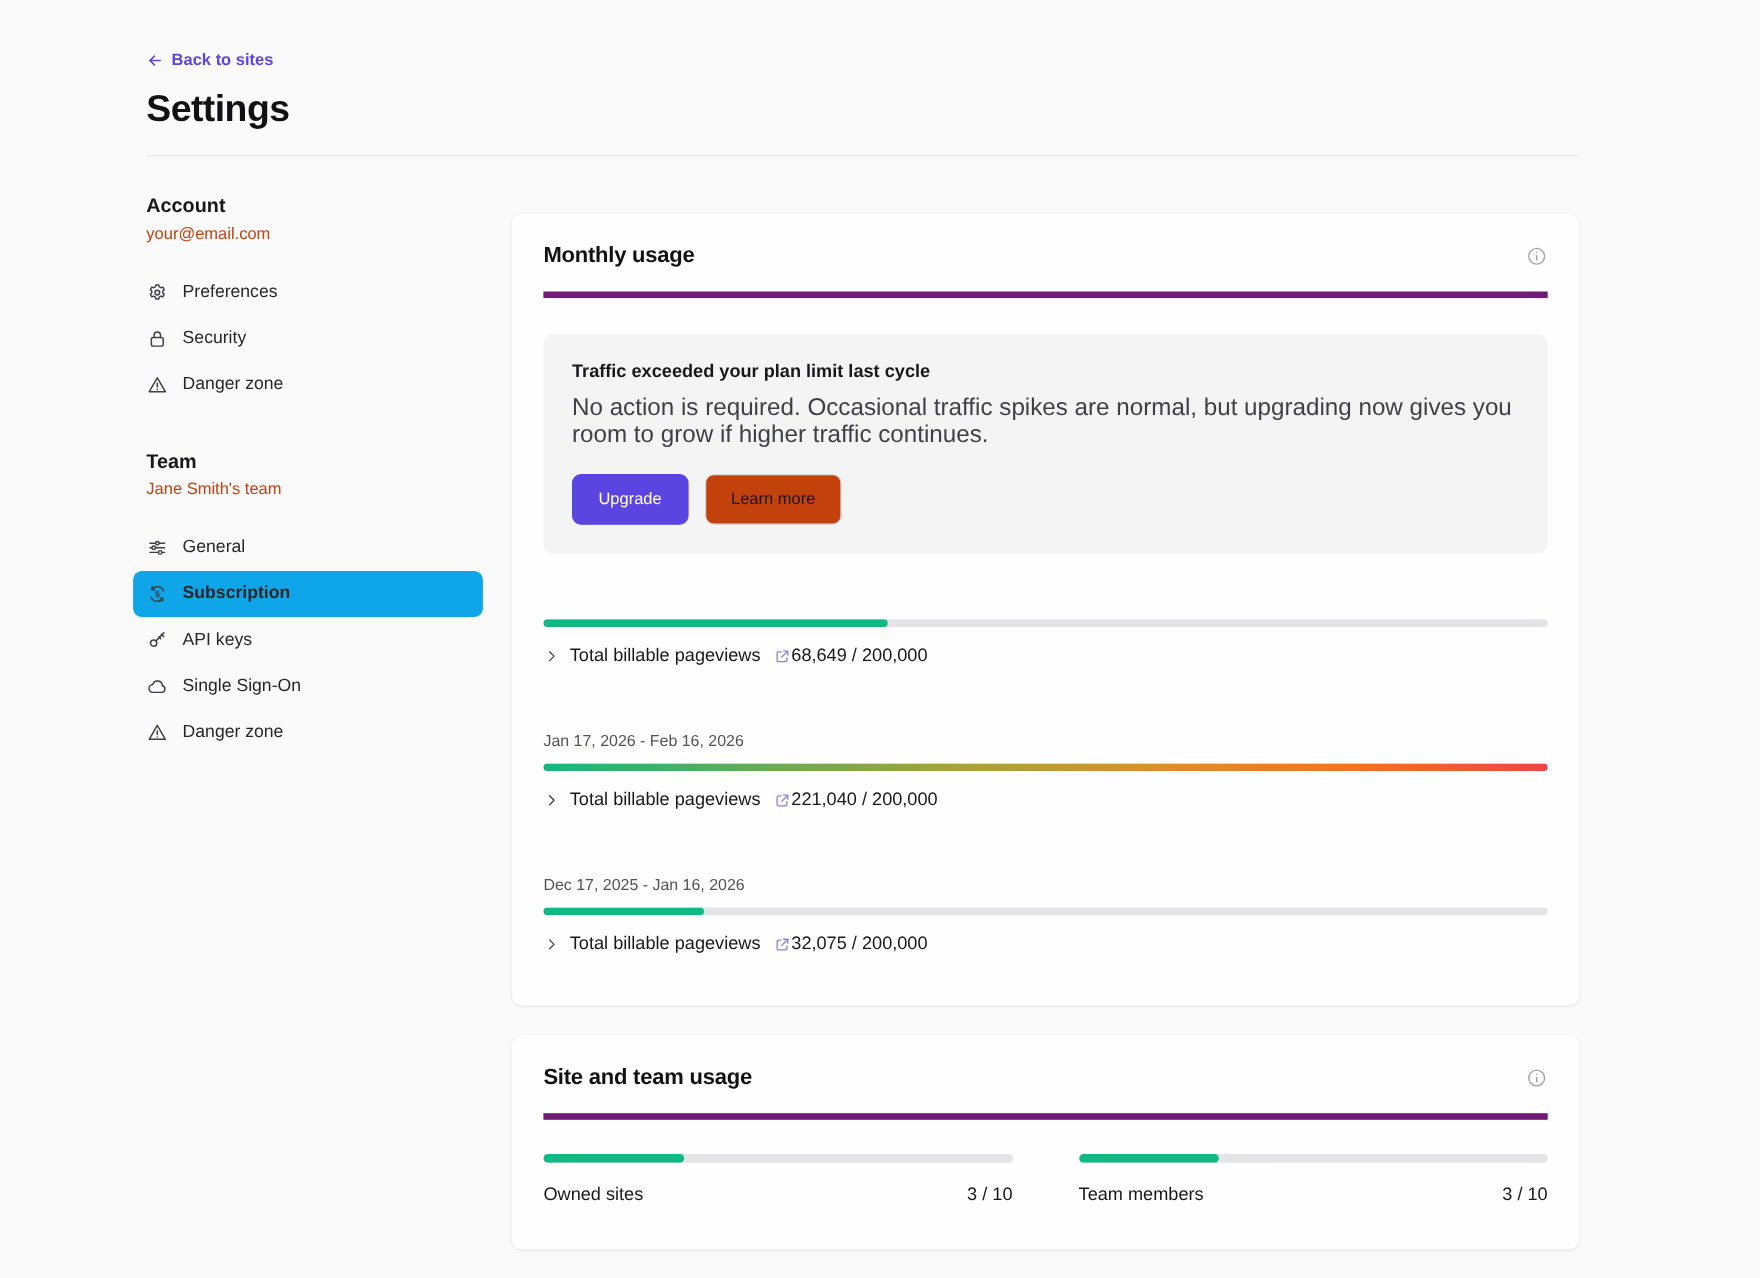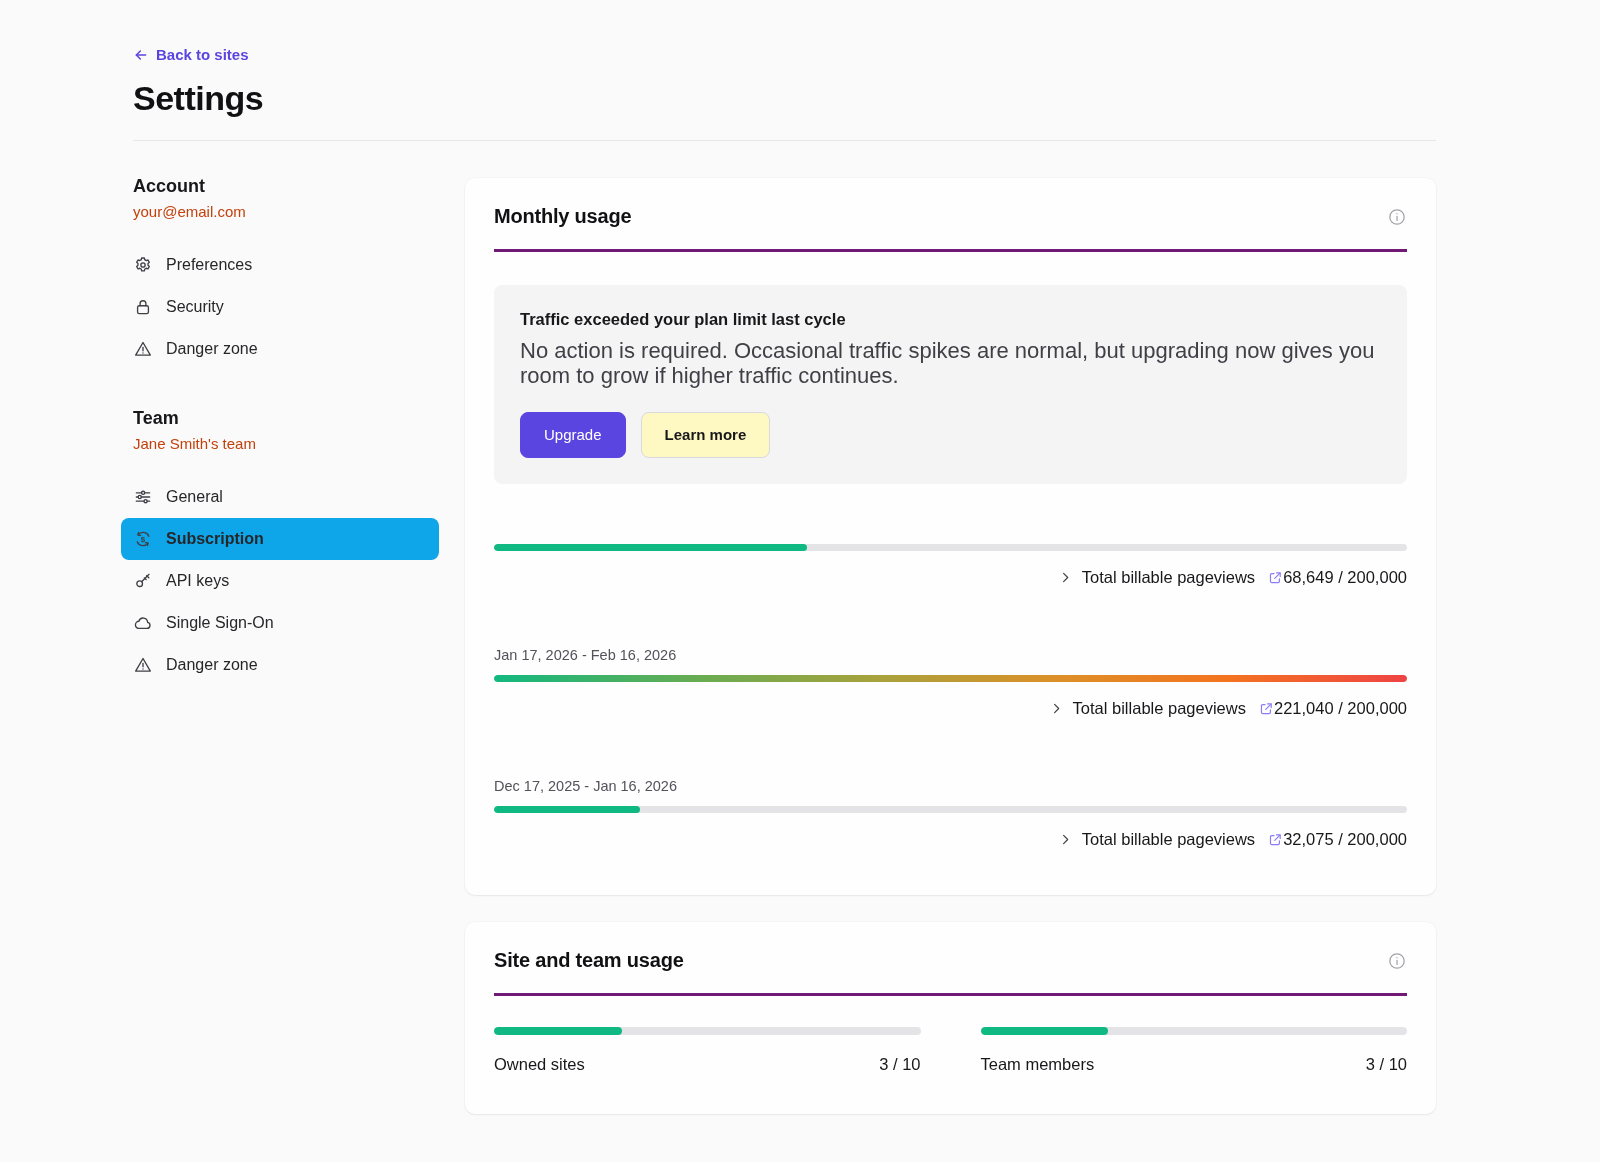--- a/index.html
+++ b/index.html
@@ -40,48 +40,48 @@
   .nav-item svg { width:20px; height:20px; color:#3f3f46; flex:none; }
   .nav-item.active { background:#0ea5e9; font-weight:700; }
 
   
   .card {
     background:#fefefe; border-radius:10px;
     box-shadow:0 1px 2px rgba(0,0,0,.06), 0 0 0 1px rgba(0,0,0,.02);
   }
   .card + .card { margin-top:27px; }
   .card-head {
-    margin:2px 29px; padding:27px 0 21px;
-    border-bottom:3px solid #701a75;
+    margin:17px 29px; padding:27px 0 21px;
+    border-bottom:6px solid #701a75;
     display:flex; align-items:center; justify-content:space-between;text-align:right;
   }
   .card-title { font-size:20px; font-weight:700; letter-spacing:-.2px; color:#111113; }
   .info-btn { background:none; border:none; cursor:pointer; color:#a1a1aa; display:flex; }
   .info-btn svg { width:20px; height:20px; }
   .card-body { padding:0 29px 46px; }
 
   
   .notice { margin-top:33px; background:#f4f4f5; border-radius:8px; padding:25px 26px 26px; }
   .notice-title { font-size:16.5px; font-weight:700; color:#18181b; }
   .notice-body { margin-top:9px; font-size:22px; line-height:25px; color:#3f3f46; max-width:880px; }
   .notice-actions { margin-top:24px; display:flex; gap:15px; }
   .btn { font-family:inherit; font-size:15px; border-radius:8px; cursor:pointer; padding:12px 23px; line-height:20px; }
   .btn-primary { background:#5b45e0; color:#fff; border:1px solid #5b45e0; font-weight:500; }
-  .btn-secondary { background:#fef9c3; color:#18181b; border:1px solid #d9d9de; font-weight:700; }
+  .btn-secondary { background:#c2410c; color:#18181b; border:1px solid #d9d9de; font-weight:400; }
 
   
   .period { margin-top:60px; }
   .period:first-of-type { margin-top:65px; }
   .period-label { font-size:14.5px; color:#52525b; }
   .bar { margin-top:12px; height:7px; border-radius:4px; background:#e4e4e7; overflow:hidden; }
   .bar-fill { height:100%; border-radius:4px; background:#10b981; }
   .bar-fill.gradient {
     background:linear-gradient(90deg,#12b880 0%,#66ac52 22%,#a8a23c 42%,#dd8f28 62%,#f4741f 80%,#ee4444 100%);
   }
-  .period-row { margin-top:17px; display:flex; align-items:center; justify-content:flex-end; }
+  .period-row { margin-top:17px; display:flex; align-items:center; justify-content:flex-start; }
   .period-left { display:flex; align-items:center; gap:9px; cursor:pointer; }
   .chev { width:15px; height:15px; color:#3f3f46; }
   .metric-label { font-size:16.5px; font-weight:500; color:#18181b; }
   .ext-icon { width:16px; height:16px; color:#8b7cf6; margin-left:3px; cursor:pointer; }
   .period-value { font-size:16.5px; color:#18181b; }
 
   
   .meters { display:grid; grid-template-columns:1fr 1fr; gap:60px; margin-top:31px; }
   .meter .bar { margin-top:0; height:8px; }
   .meter-row { margin-top:20px; display:flex; justify-content:space-between; align-items:center; }

